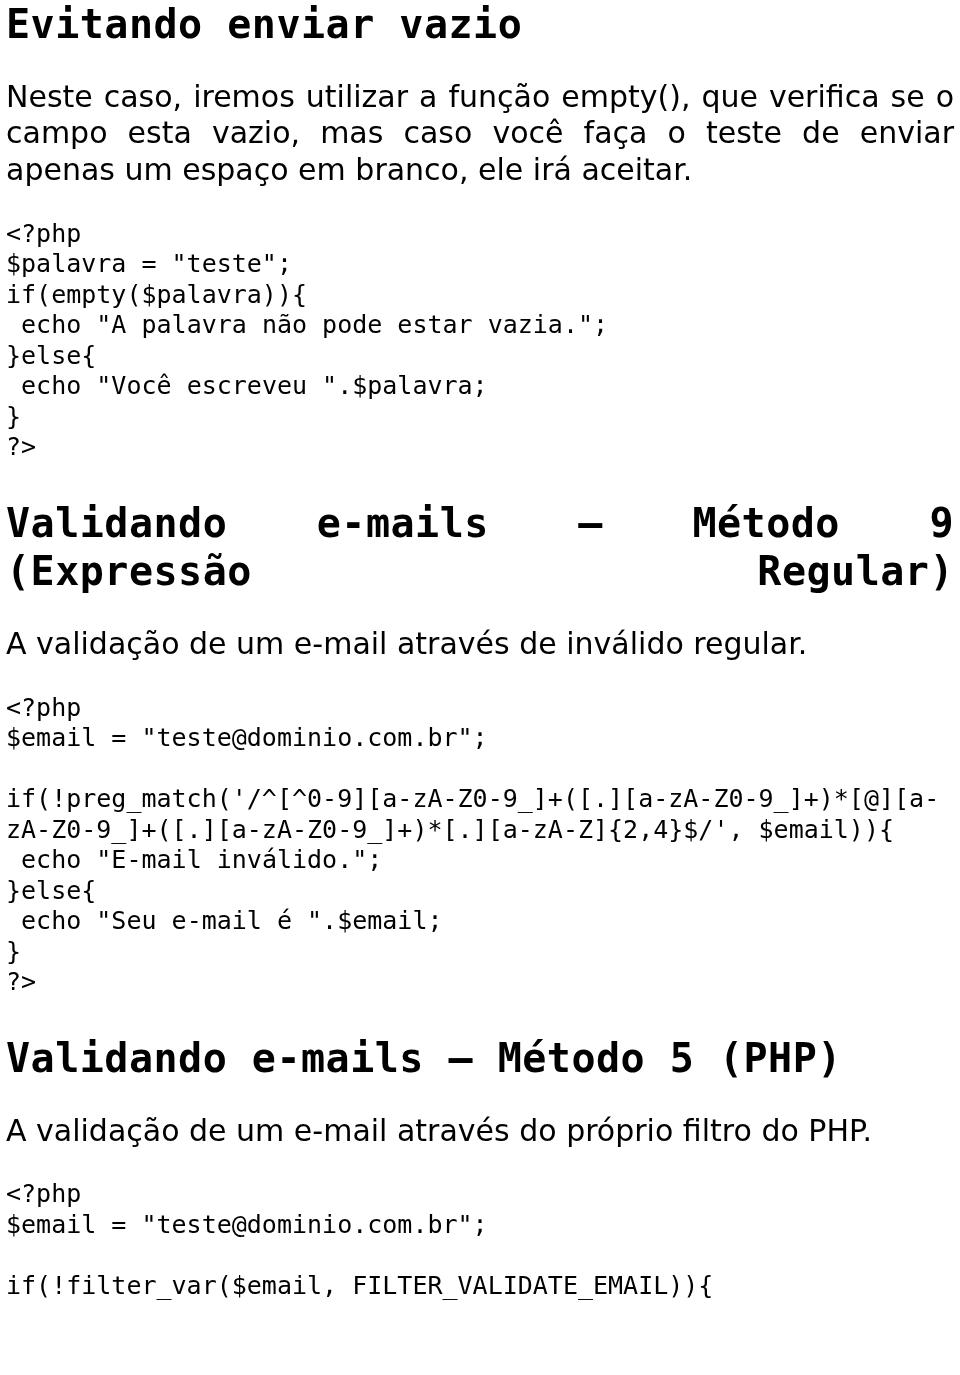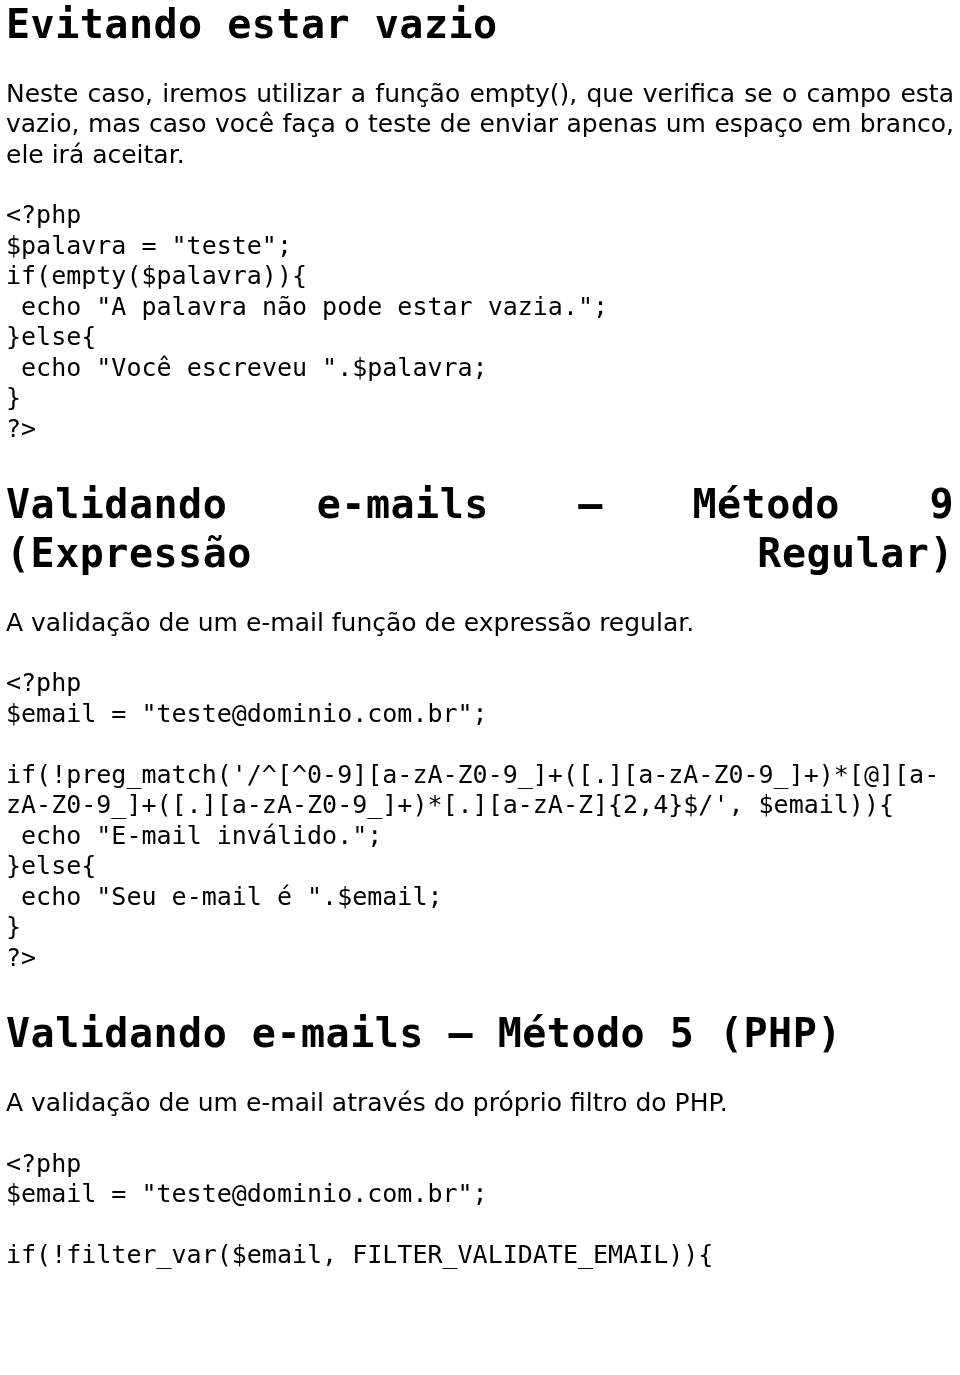--- a/index.html
+++ b/index.html
@@ -22,54 +22,54 @@
     font-size: 40px;
     margin: 0 0 30px 0;
     letter-spacing: 0.5px;
   }
   h2.heading.justify {
     text-align: justify;
     text-align-last: justify;
   }
   p.body {
     font-family: "DejaVu Sans", "Liberation Sans", Arial, sans-serif;
-    font-size: 25px;
+    font-size: 30px;
     margin: 0 0 30px 0;
     text-align: justify;
     text-align-last: left;
     line-height: 1.22;
   }
   pre.code {
     font-family: "DejaVu Sans Mono", "Liberation Mono", "Courier New", monospace;
     font-size: 25px;
     margin: 3px 0 36px 0;
     white-space: pre-wrap;
     word-wrap: break-word;
     line-height: 1.22;
   }
   .section-gap {
     margin-top: 36px;
   }
 </style>
 </head>
 <body>
 
-<h2 class="heading">Evitando estar vazio</h2>
+<h2 class="heading">Evitando enviar vazio</h2>
 <p class="body">Neste caso, iremos utilizar a função empty(), que verifica se o campo esta vazio, mas caso você faça o teste de enviar apenas um espaço em branco, ele irá aceitar.</p>
 <pre class="code">&lt;?php
 $palavra = "teste";
 if(empty($palavra)){
  echo "A palavra não pode estar vazia.";
 }else{
  echo "Você escreveu ".$palavra;
 }
 ?&gt;</pre>
 
 <h2 class="heading justify section-gap">Validando e-mails – Método 9 (Expressão Regular)</h2>
-<p class="body">A validação de um e-mail função de expressão regular.</p>
+<p class="body">A validação de um e-mail através de inválido regular.</p>
 <pre class="code">&lt;?php
 $email = "teste@dominio.com.br";
 
 if(!preg_match('/^[^0-9][a-zA-Z0-9_]+([.][a-zA-Z0-9_]+)*[@][a-zA-Z0-9_]+([.][a-zA-Z0-9_]+)*[.][a-zA-Z]{2,4}$/', $email)){
  echo "E-mail inválido.";
 }else{
  echo "Seu e-mail é ".$email;
 }
 ?&gt;</pre>
 

